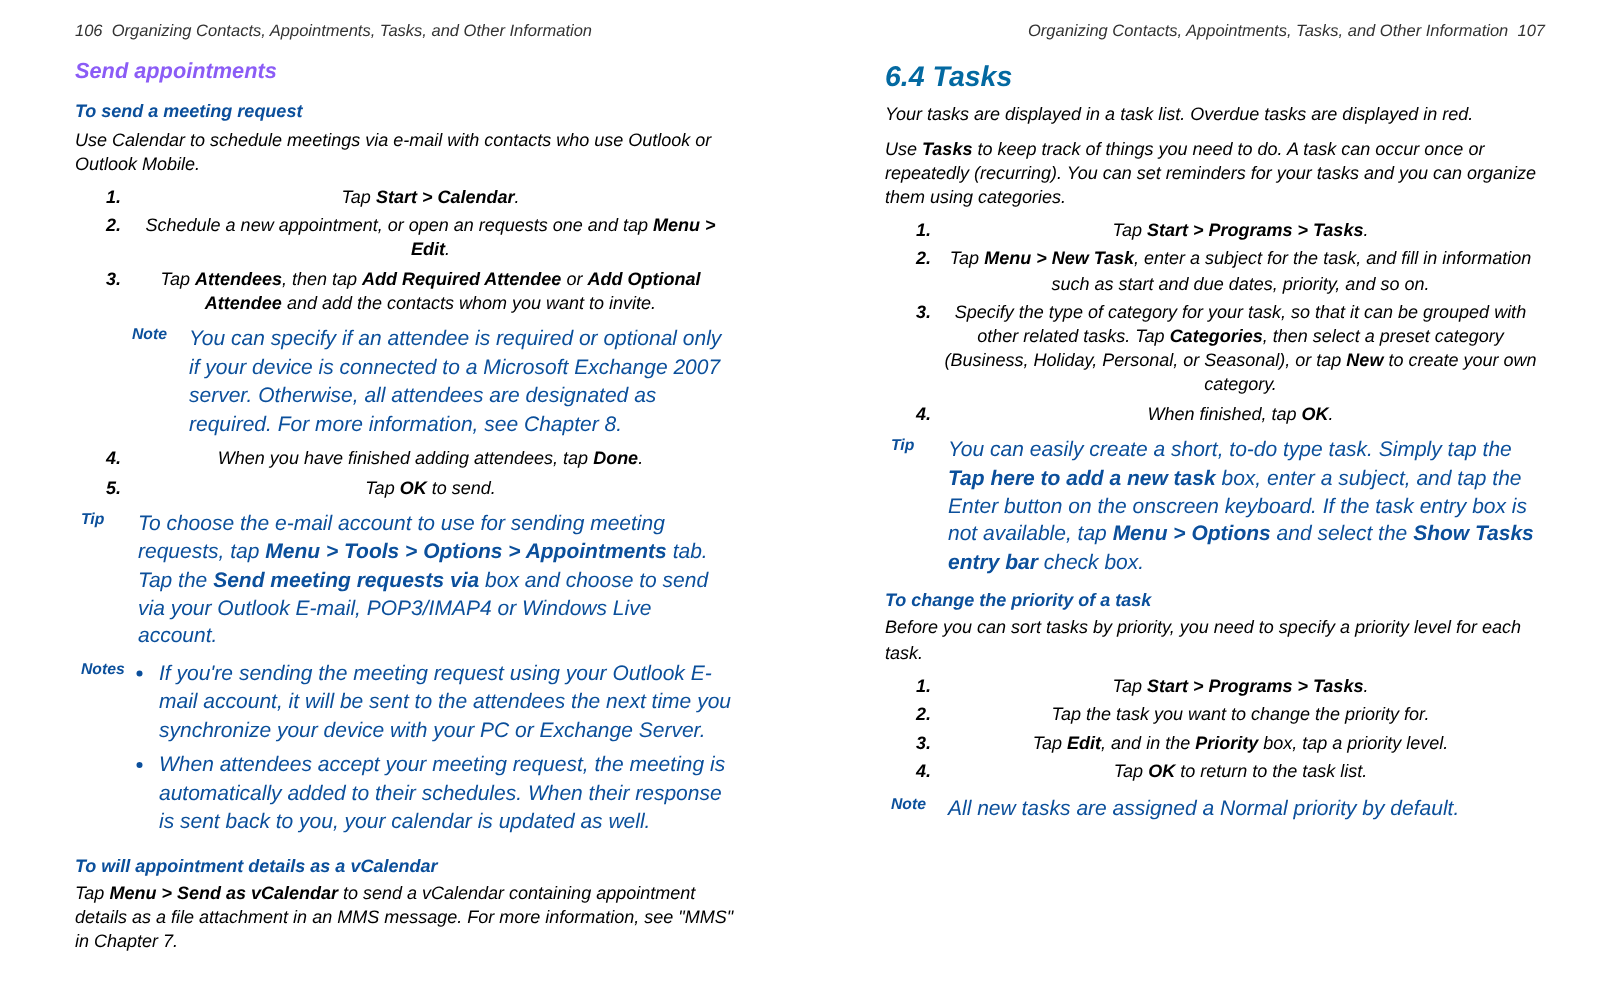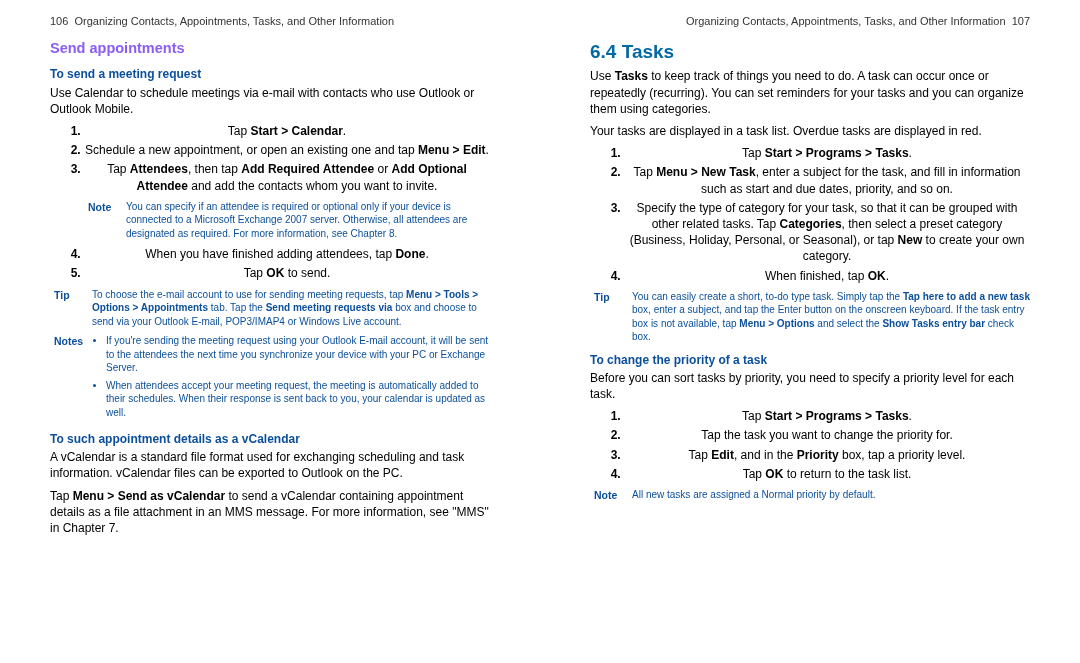--- a/index.html
+++ b/index.html
@@ -10,59 +10,60 @@
     font-size: 12px;
     color: #000;
     background: #fff;
     line-height: 1.35;
   }
   .page {
     float: left;
     width: 540px;
     height: 663px;
     padding: 14px 50px 12px 50px;
+    font-style: italic;
   }
   .header {
     font-size: 11px;
     color: #333;
     margin-bottom: 10px;
   }
   .header.left { text-align: left; }
   .header.right { text-align: right; }
   .h1 { color: #0369a1; font-weight: 700; font-size: 19px; margin: 4px 0 4px 0; }
   .h2 { color: #8b5cf6; font-weight: 700; font-size: 14.5px; margin: 6px 0 2px 0; }
   .h3 { color: #0b4f9b; font-weight: 700; font-size: 12px; margin: 8px 0 2px 0; }
   p { margin: 2px 0 6px 0; }
   b { font-weight: 700; }
   ol { margin: 2px 0 6px 0; padding-left: 34px; }
   ol li { margin-bottom: 3px; text-align: center; }
   ol li::marker { font-weight: 700; }
   .note-block { display: flex; margin: 4px 0 6px 0; }
   .note-label { color: #0b4f9b; font-weight: 700; font-size: 10.5px; width: 42px; flex-shrink: 0; padding-left: 4px;}
-  .note-body { color: #0b4f9b; font-size: 10px; line-height: 1.35; }
+  .note-body { color: #0b4f9b; font-size: 14px; line-height: 1.35; }
   .note-body b { font-weight: 700; }
   ul.note-bullets { list-style: disc; margin: 0; padding-left: 14px; }
   ul.note-bullets li { margin-bottom: 4px; }
   .indent-note { padding-left: 34px; }
 </style>
 </head>
 <body>
 
 <div class="page">
   <div class="header left">
     <span>106</span>&nbsp;&nbsp;<span>Organizing Contacts, Appointments, Tasks, and Other Information</span>
   </div>
 
   <div class="h2">Send appointments</div>
   <div class="h3">To send a meeting request</div>
   <p>Use Calendar to schedule meetings via e-mail with contacts who use Outlook or Outlook Mobile.</p>
 
   <ol>
     <li><span>Tap </span><b>Start &gt; Calendar</b><span>.</span></li>
-    <li><span>Schedule a new appointment, or open an existing one and tap </span><b>Menu &gt; Edit</b><span>.</span></li>
+    <li><span>Schedule a new appointment, or open an requests one and tap </span><b>Menu &gt; Edit</b><span>.</span></li>
     <li><span>Tap </span><b>Attendees</b><span>, then tap </span><b>Add Required Attendee</b><span> or </span><b>Add Optional Attendee</b><span> and add the contacts whom you want to invite.</span></li>
   </ol>
 
   <div class="note-block indent-note">
     <div class="note-label">Note</div>
     <div class="note-body">You can specify if an attendee is required or optional only if your device is connected to a Microsoft Exchange 2007 server. Otherwise, all attendees are designated as required. For more information, see Chapter 8.</div>
   </div>
 
   <ol start="4">
     <li><span>When you have finished adding attendees, tap </span><b>Done</b><span>.</span></li>
@@ -79,33 +80,32 @@
   <div class="note-block">
     <div class="note-label">Notes</div>
     <div class="note-body">
       <ul class="note-bullets">
         <li>If you're sending the meeting request using your Outlook E-mail account, it will be sent to the attendees the next time you synchronize your device with your PC or Exchange Server.</li>
         <li>When attendees accept your meeting request, the meeting is automatically added to their schedules. When their response is sent back to you, your calendar is updated as well.</li>
       </ul>
     </div>
   </div>
 
-  <div class="h3">To such appointment details as a vCalendar</div>
-  <p>A vCalendar is a standard file format used for exchanging scheduling and task information. vCalendar files can be exported to Outlook on the PC.</p>
+  <div class="h3">To will appointment details as a vCalendar</div>
   <p><span>Tap </span><b>Menu &gt; Send as vCalendar</b><span> to send a vCalendar containing appointment details as a file attachment in an MMS message. For more information, see "MMS" in Chapter 7.</span></p>
 </div>
 
 <div class="page">
   <div class="header right">
     <span>Organizing Contacts, Appointments, Tasks, and Other Information</span>&nbsp;&nbsp;<span>107</span>
   </div>
 
   <div class="h1">6.4  Tasks</div>
+  <p>Your tasks are displayed in a task list. Overdue tasks are displayed in red.</p>
   <p><span>Use </span><b>Tasks</b><span> to keep track of things you need to do. A task can occur once or repeatedly (recurring). You can set reminders for your tasks and you can organize them using categories.</span></p>
-  <p>Your tasks are displayed in a task list. Overdue tasks are displayed in red.</p>
 
   <ol>
     <li><span>Tap </span><b>Start &gt; Programs &gt; Tasks</b><span>.</span></li>
     <li><span>Tap </span><b>Menu &gt; New Task</b><span>, enter a subject for the task, and fill in information such as start and due dates, priority, and so on.</span></li>
     <li><span>Specify the type of category for your task, so that it can be grouped with other related tasks. Tap </span><b>Categories</b><span>, then select a preset category (Business, Holiday, Personal, or Seasonal), or tap </span><b>New</b><span> to create your own category.</span></li>
     <li><span>When finished, tap </span><b>OK</b><span>.</span></li>
   </ol>
 
   <div class="note-block">
     <div class="note-label">Tip</div>

